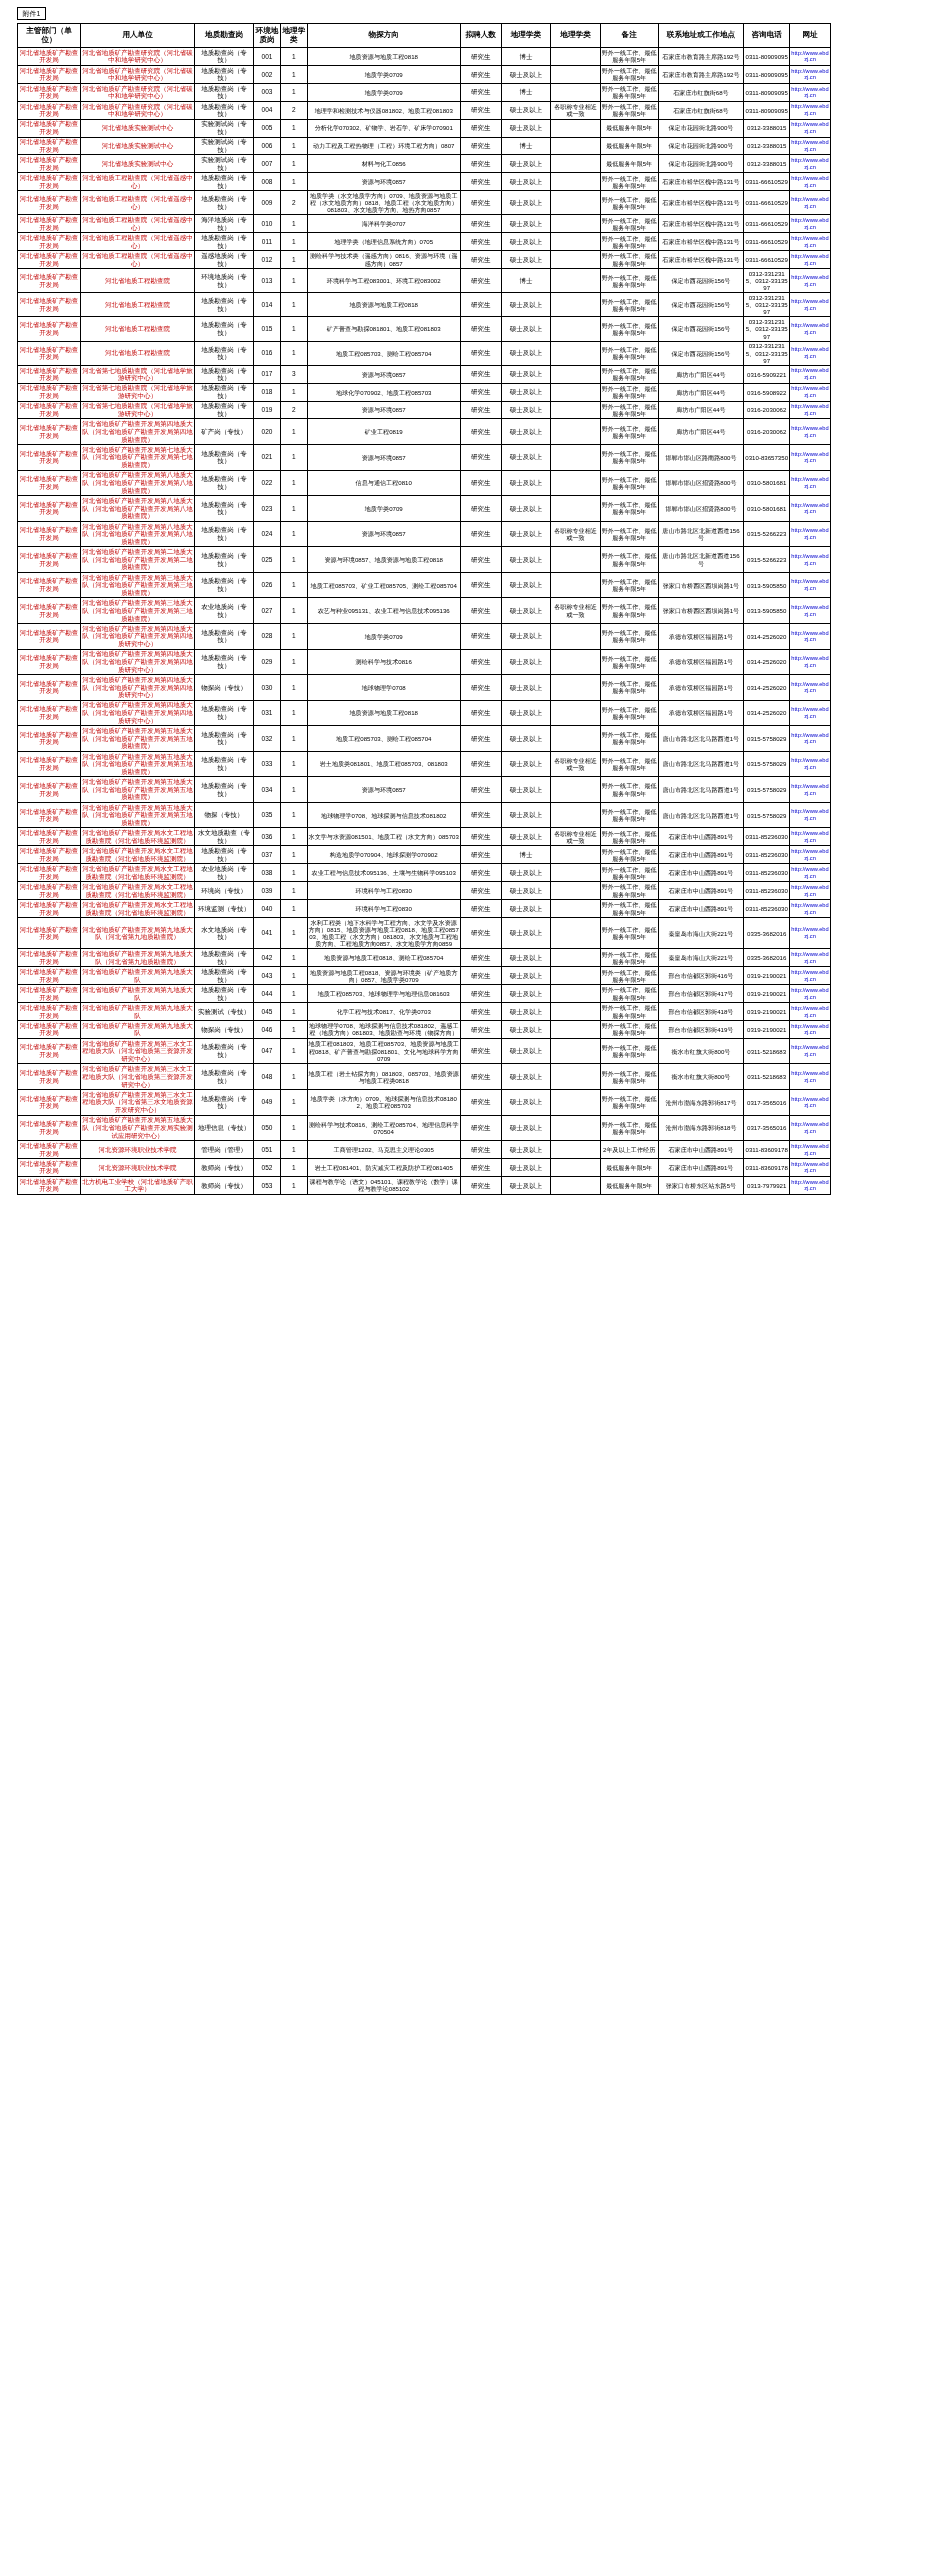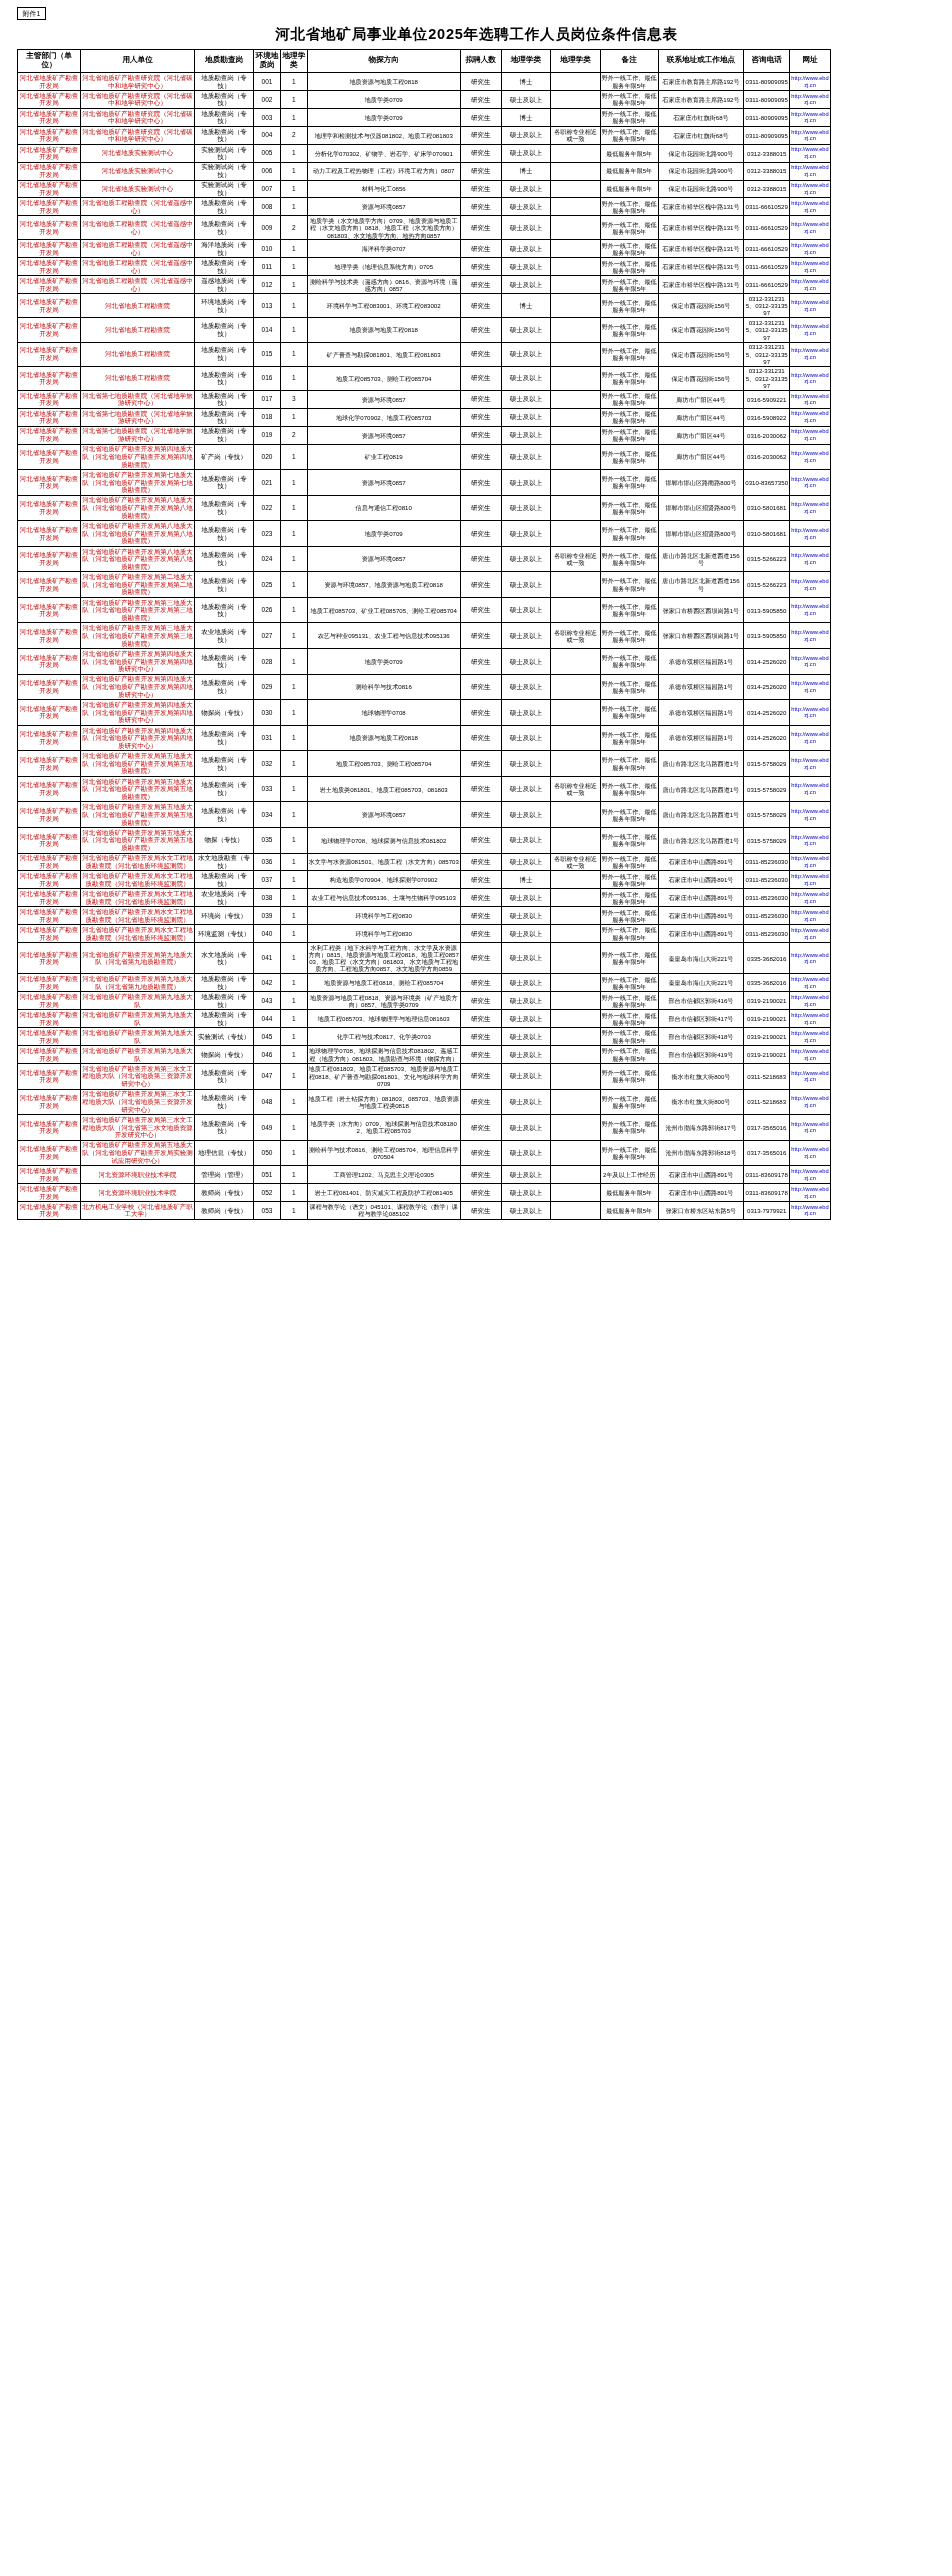--- a/index.html
+++ b/index.html
@@ -19,21 +19,20 @@
   td.note{font-size:6.1px;}
   .c1{width:47px;} .c2{width:85px;} .c3{width:44px;} .c4{width:20px;}
   .c5{width:20px;} .c6{width:114px;} .c7{width:30.5px;} .c8{width:37px;}
   .c9{width:37px;} .c10{width:43px;} .c11{width:64px;} .c12{width:34px;} .c13{width:30.5px;}
 </style>
 </head>
 <body>
 
 <div class="page">
   <div class="annex">附件1</div>
-  <div class="title">河北省地矿局事业单位2025年选聘工作人员岗位条件信息表</div>
 
   <table>
     <colgroup>
       <col class="c1">
         <col class="c2">
         <col class="c3">
         <col class="c4">
         <col class="c5">
       <col class="c6">
         <col class="c7">

